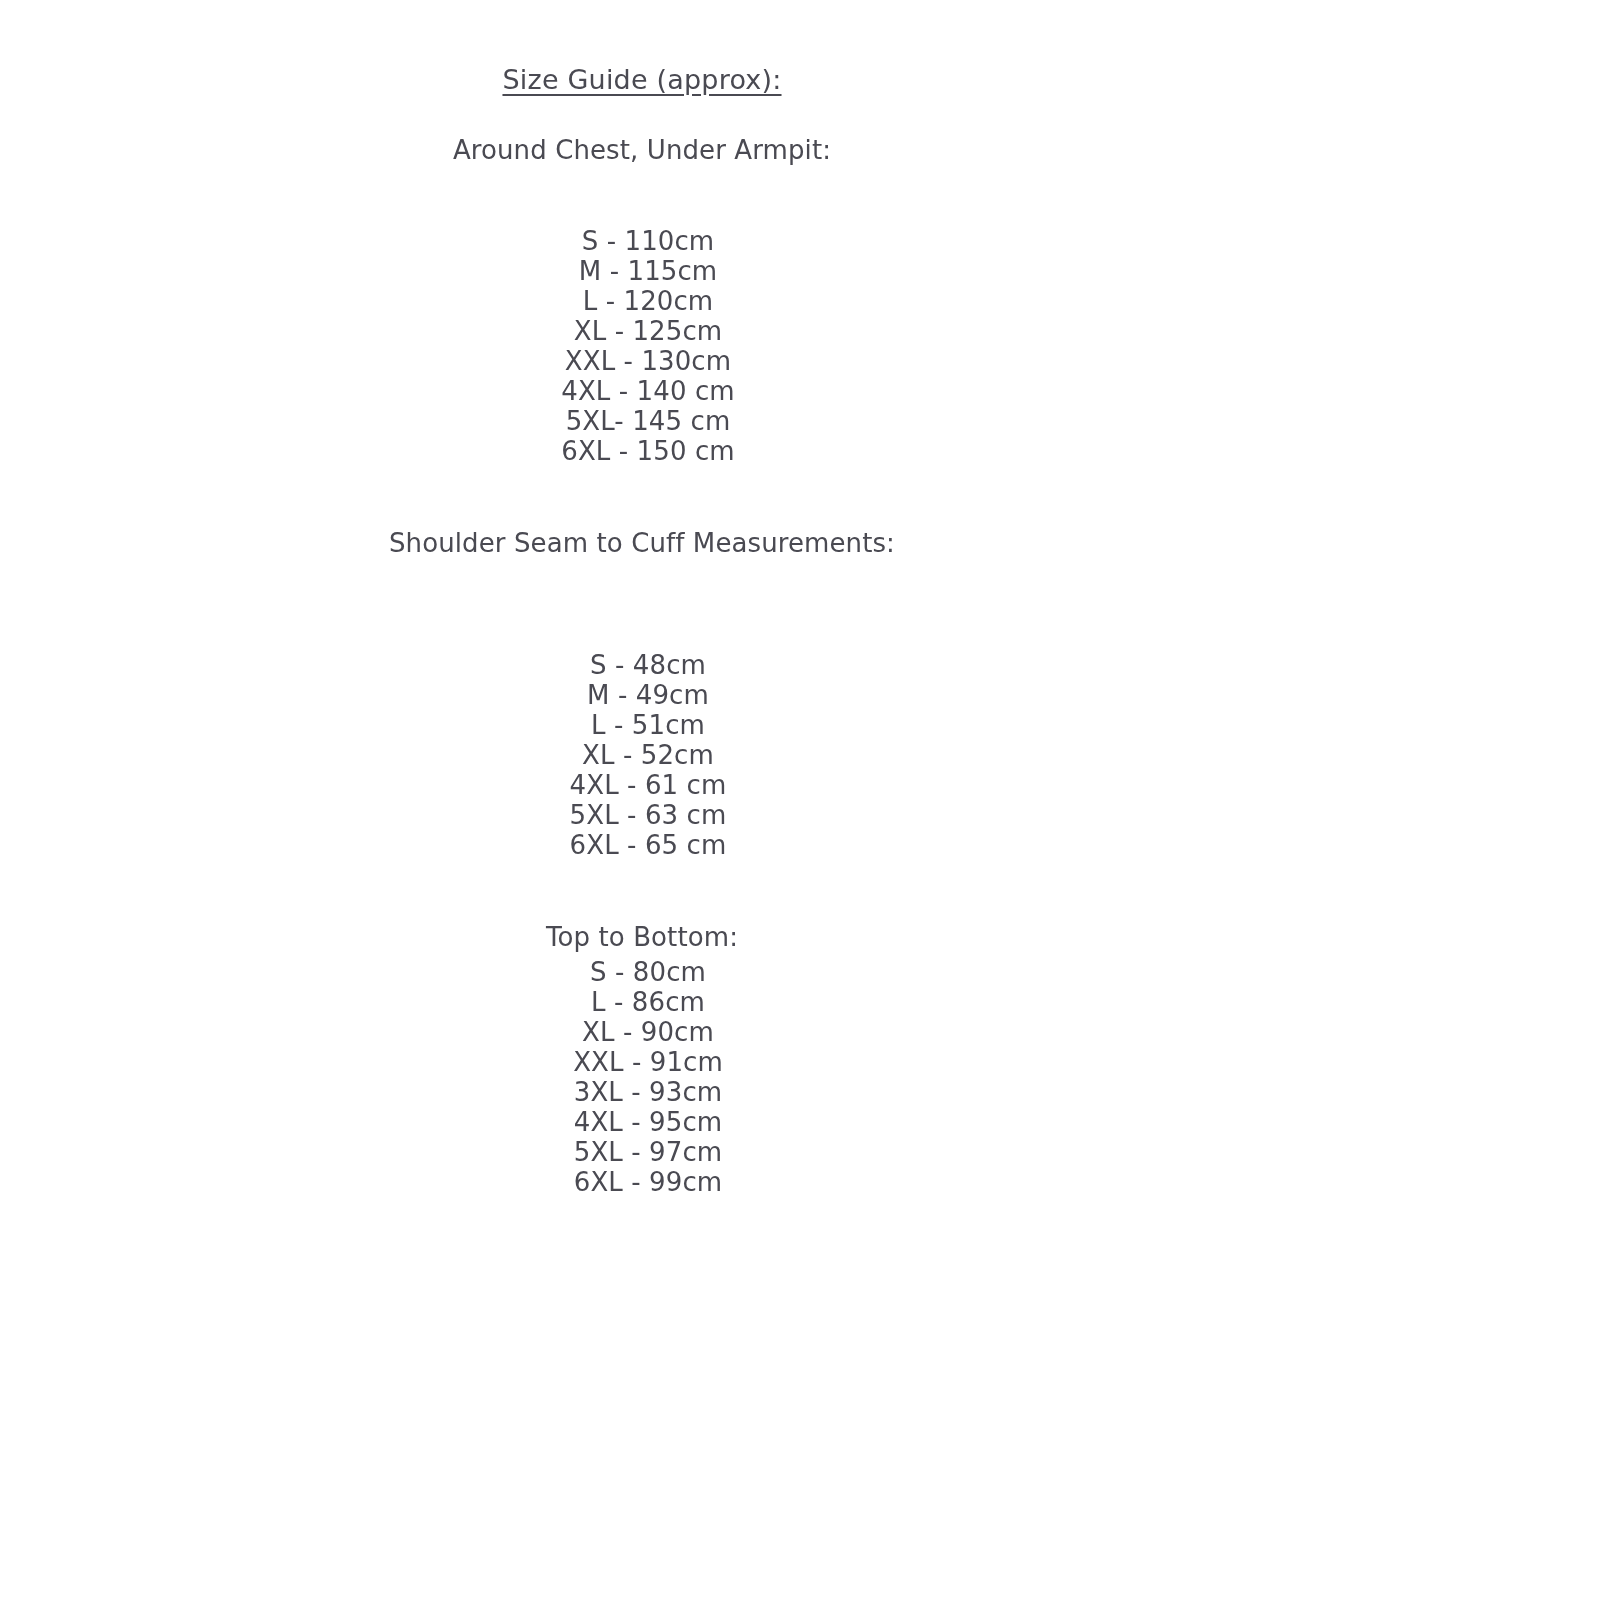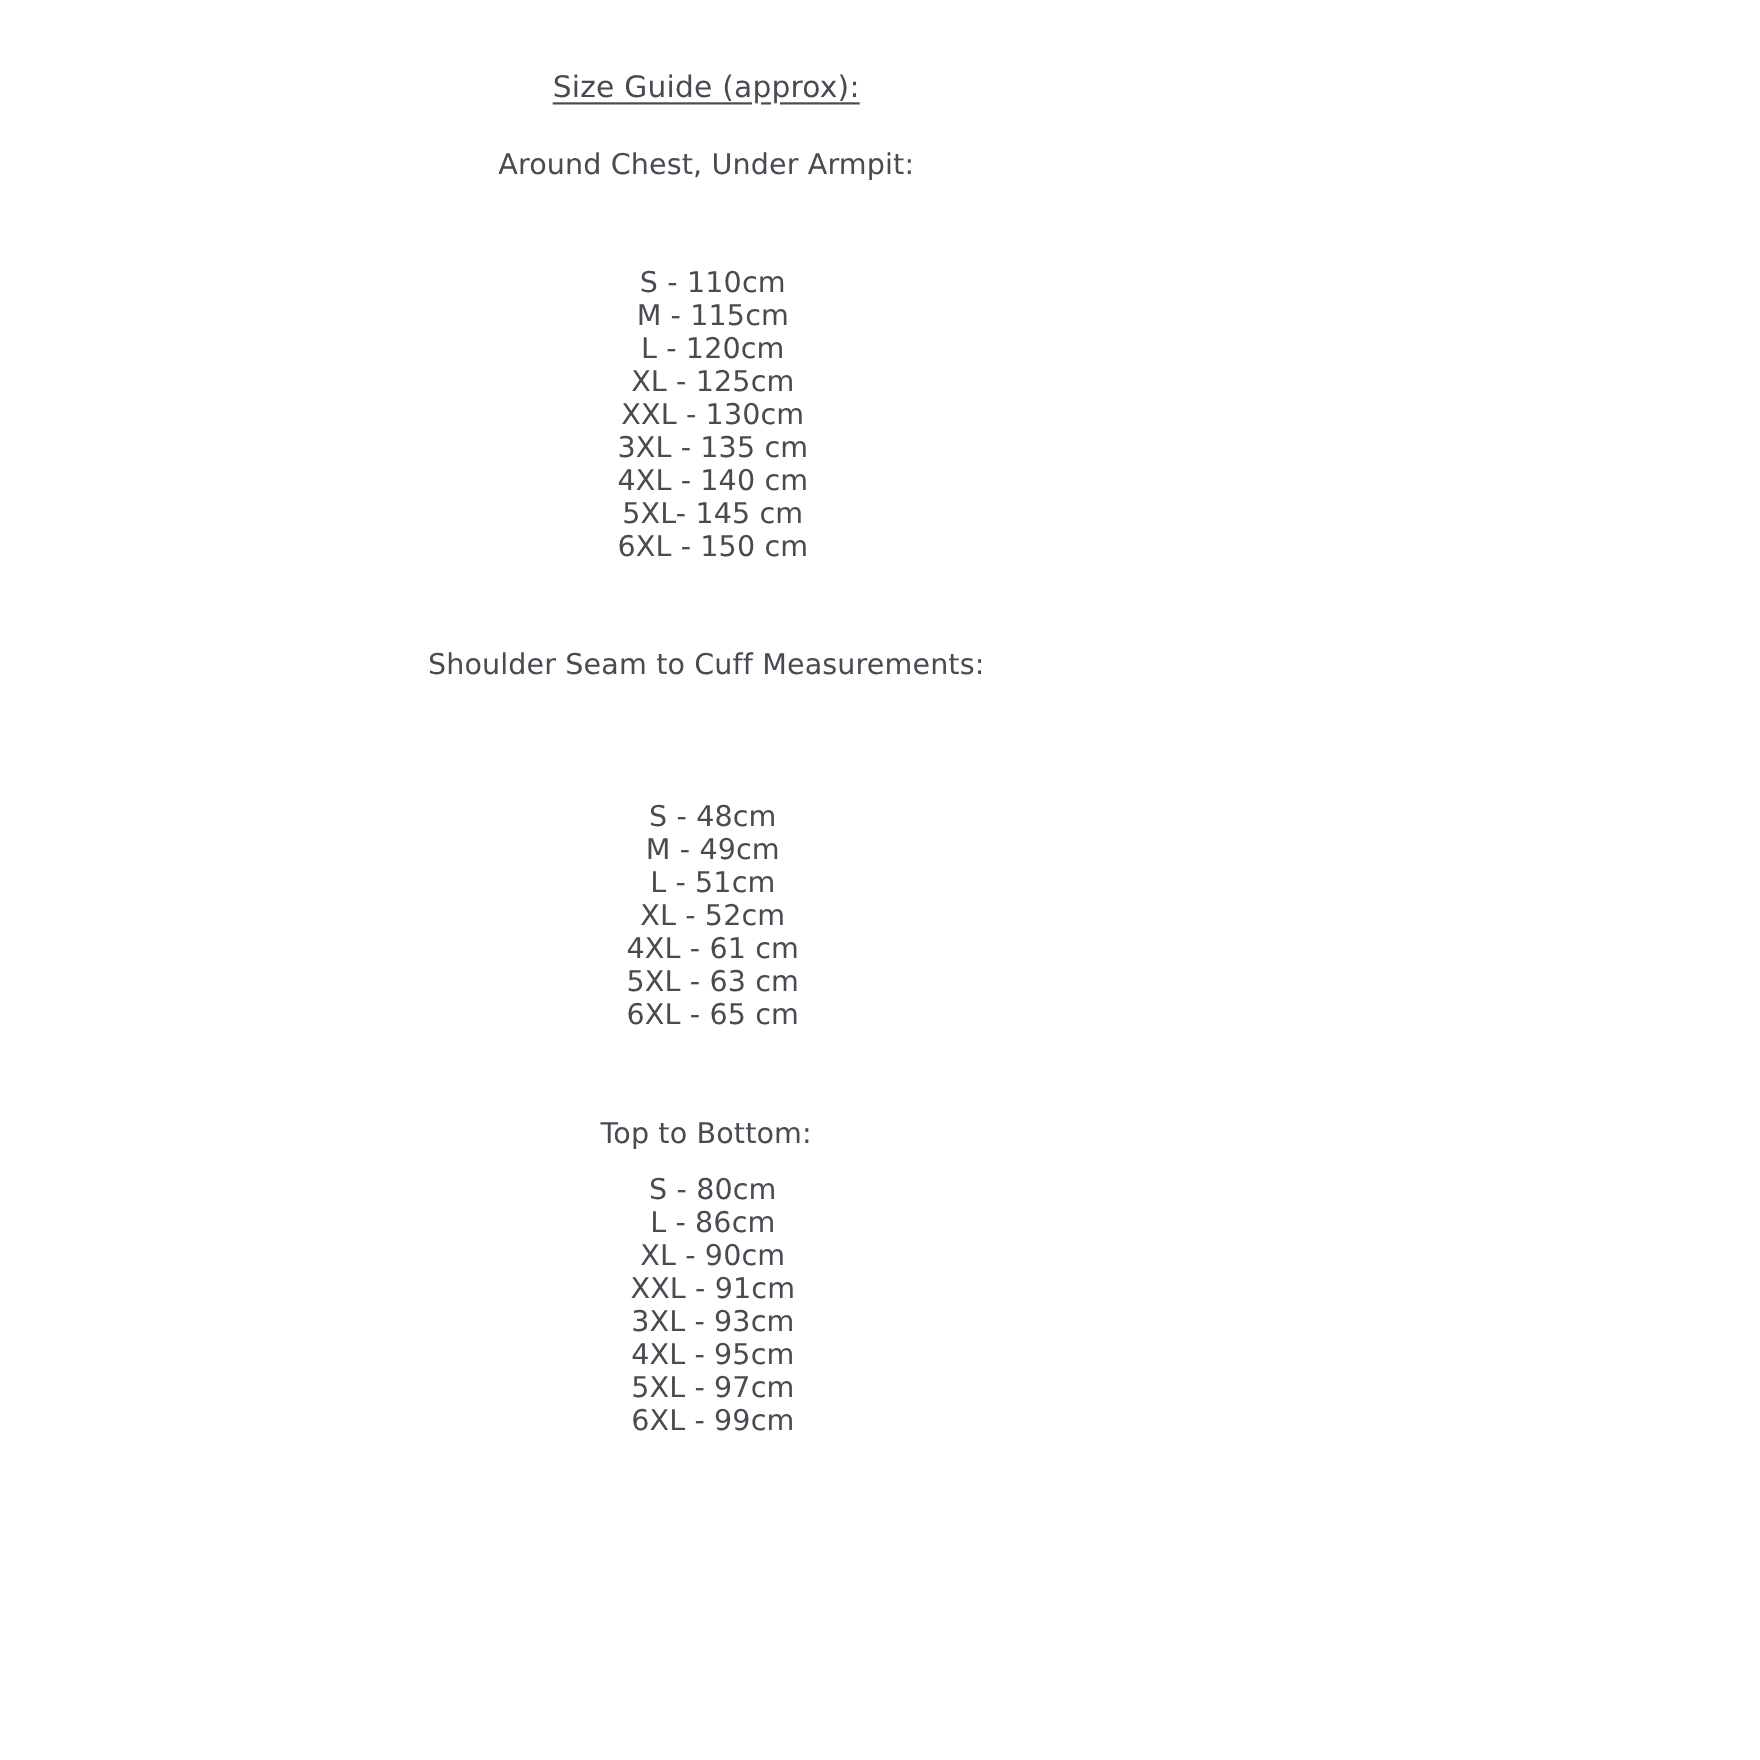--- a/index.html
+++ b/index.html
@@ -32,21 +32,21 @@
     letter-spacing: 0.2px;
   }
   .section {
     margin: 0;
   }
   .section-heading {
     text-align: center;
     font-size: 26px;
     line-height: 1.4;
     color: #4a4a52;
-    margin: 17px;
+    margin: 1px;
     letter-spacing: 0.1px;
   }
   .rows {
     text-align: center;
     margin: 0;
     padding-left: 12px;
   }
   .row {
     text-align: center;
     font-size: 26px;
@@ -67,21 +67,20 @@
 
   <div class="section">
     <div class="section-heading">Around Chest, Under Armpit:</div>
     <div class="gap-lg"></div>
     <div class="rows">
       <div class="row">S - 110cm</div>
       <div class="row">M - 115cm</div>
       <div class="row">L - 120cm</div>
       <div class="row">XL - 125cm</div>
       <div class="row">XXL - 130cm</div>
-      <div class="row">3XL - 135 cm</div>
       <div class="row">4XL - 140 cm</div>
       <div class="row">5XL- 145 cm</div>
       <div class="row">6XL - 150 cm</div>
     </div>
   </div>
 
   <div class="gap-xl"></div>
 
   <div class="section">
     <div class="section-heading">Shoulder Seam to Cuff Measurements:</div>

